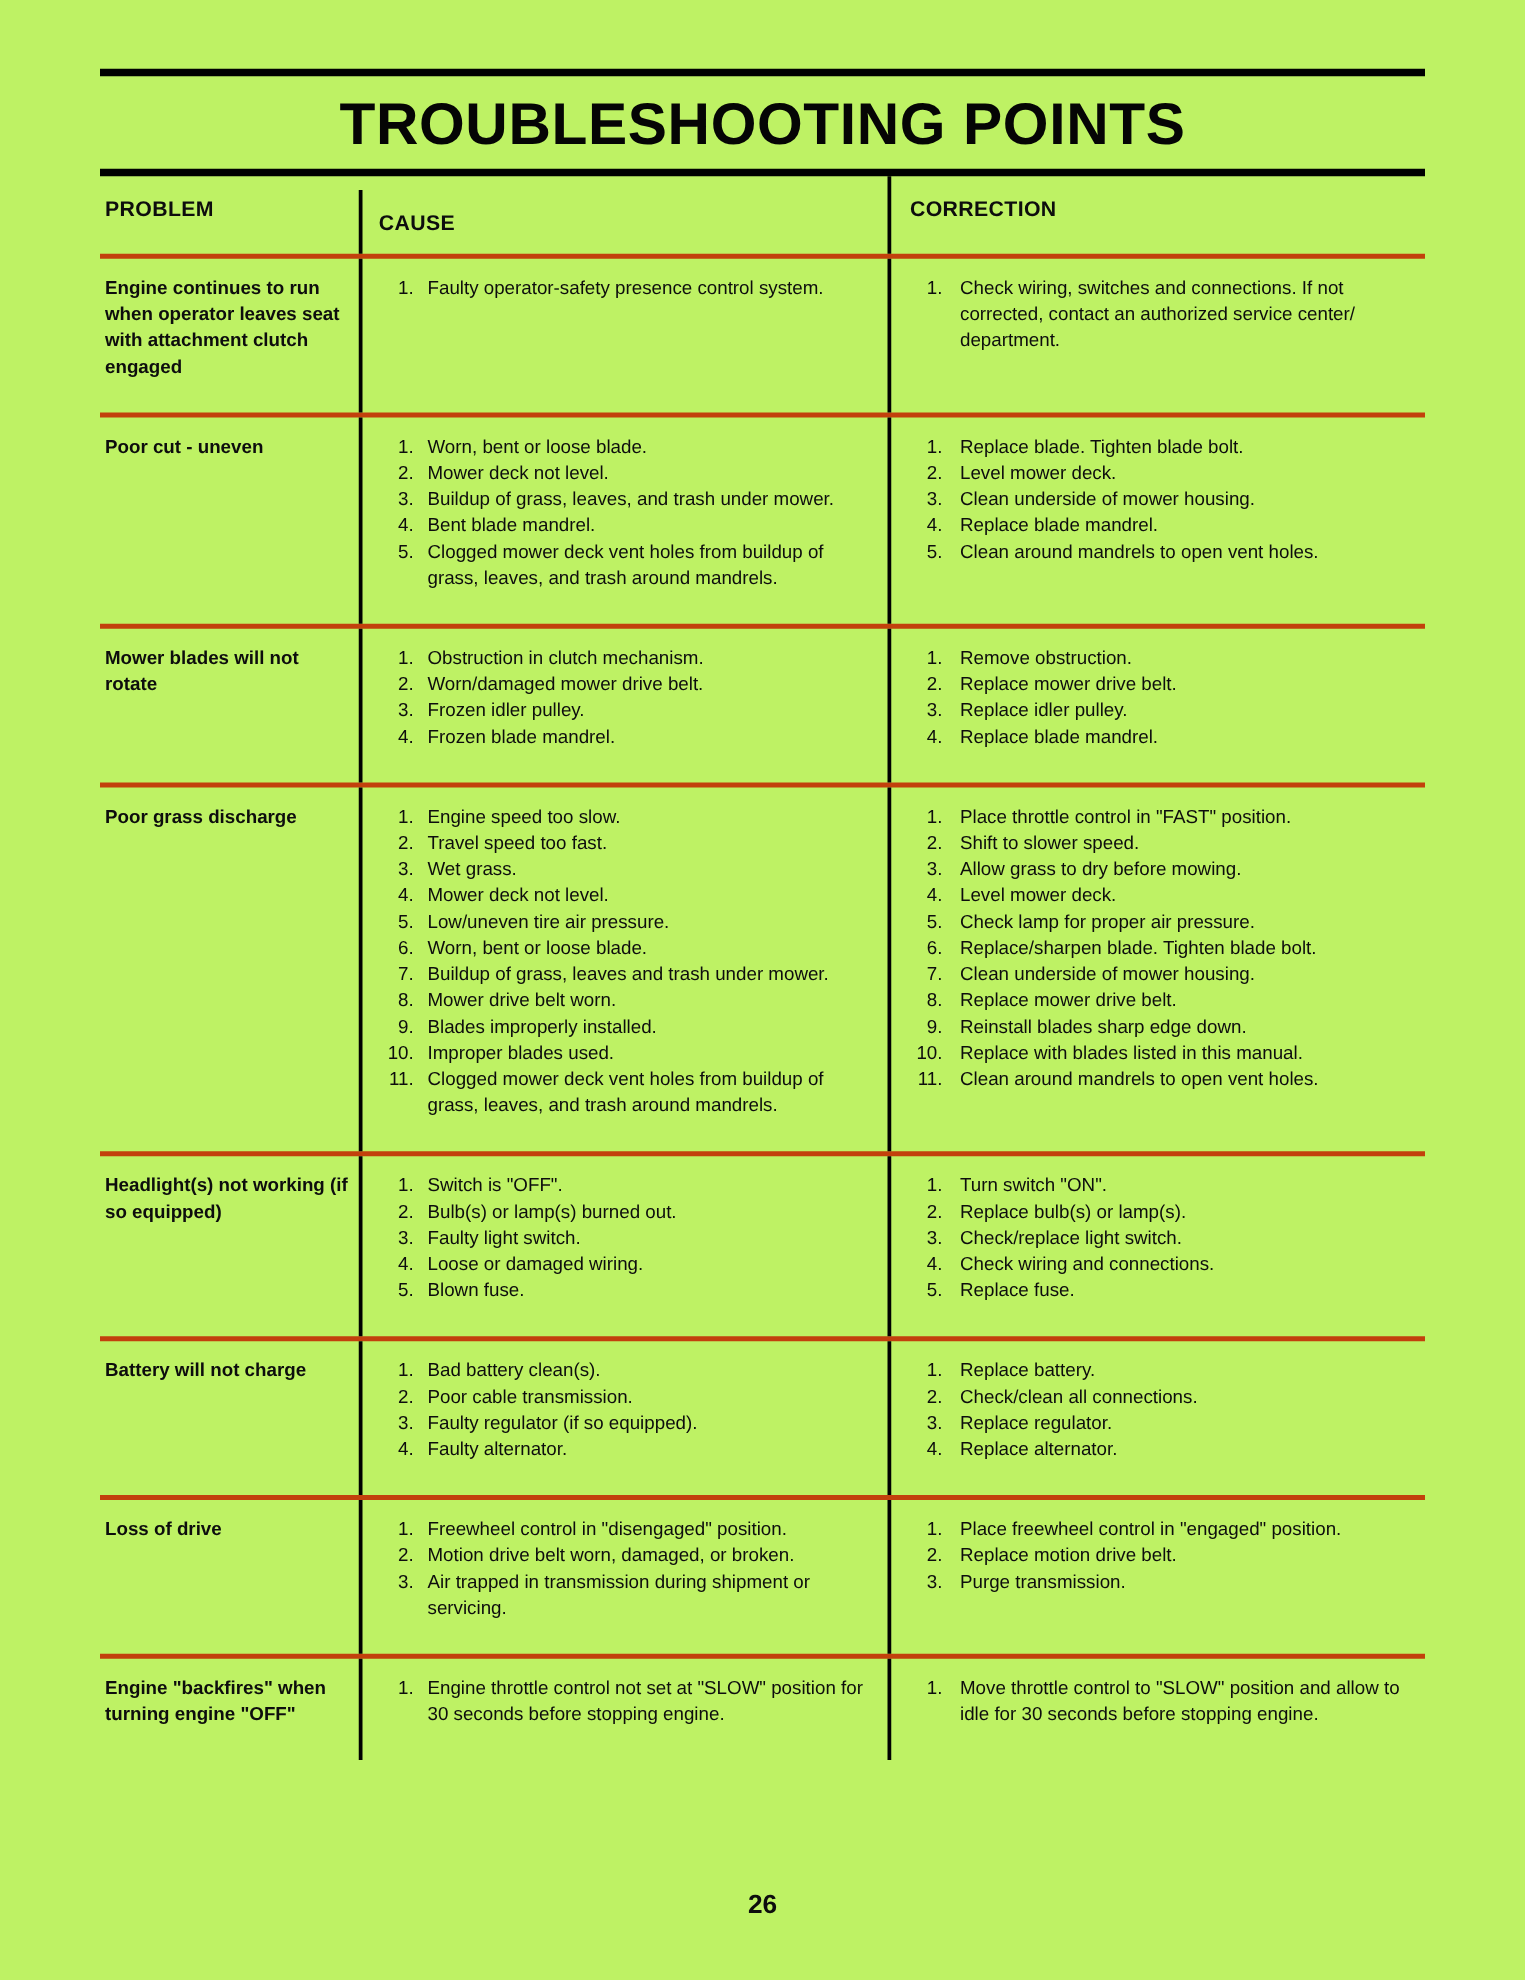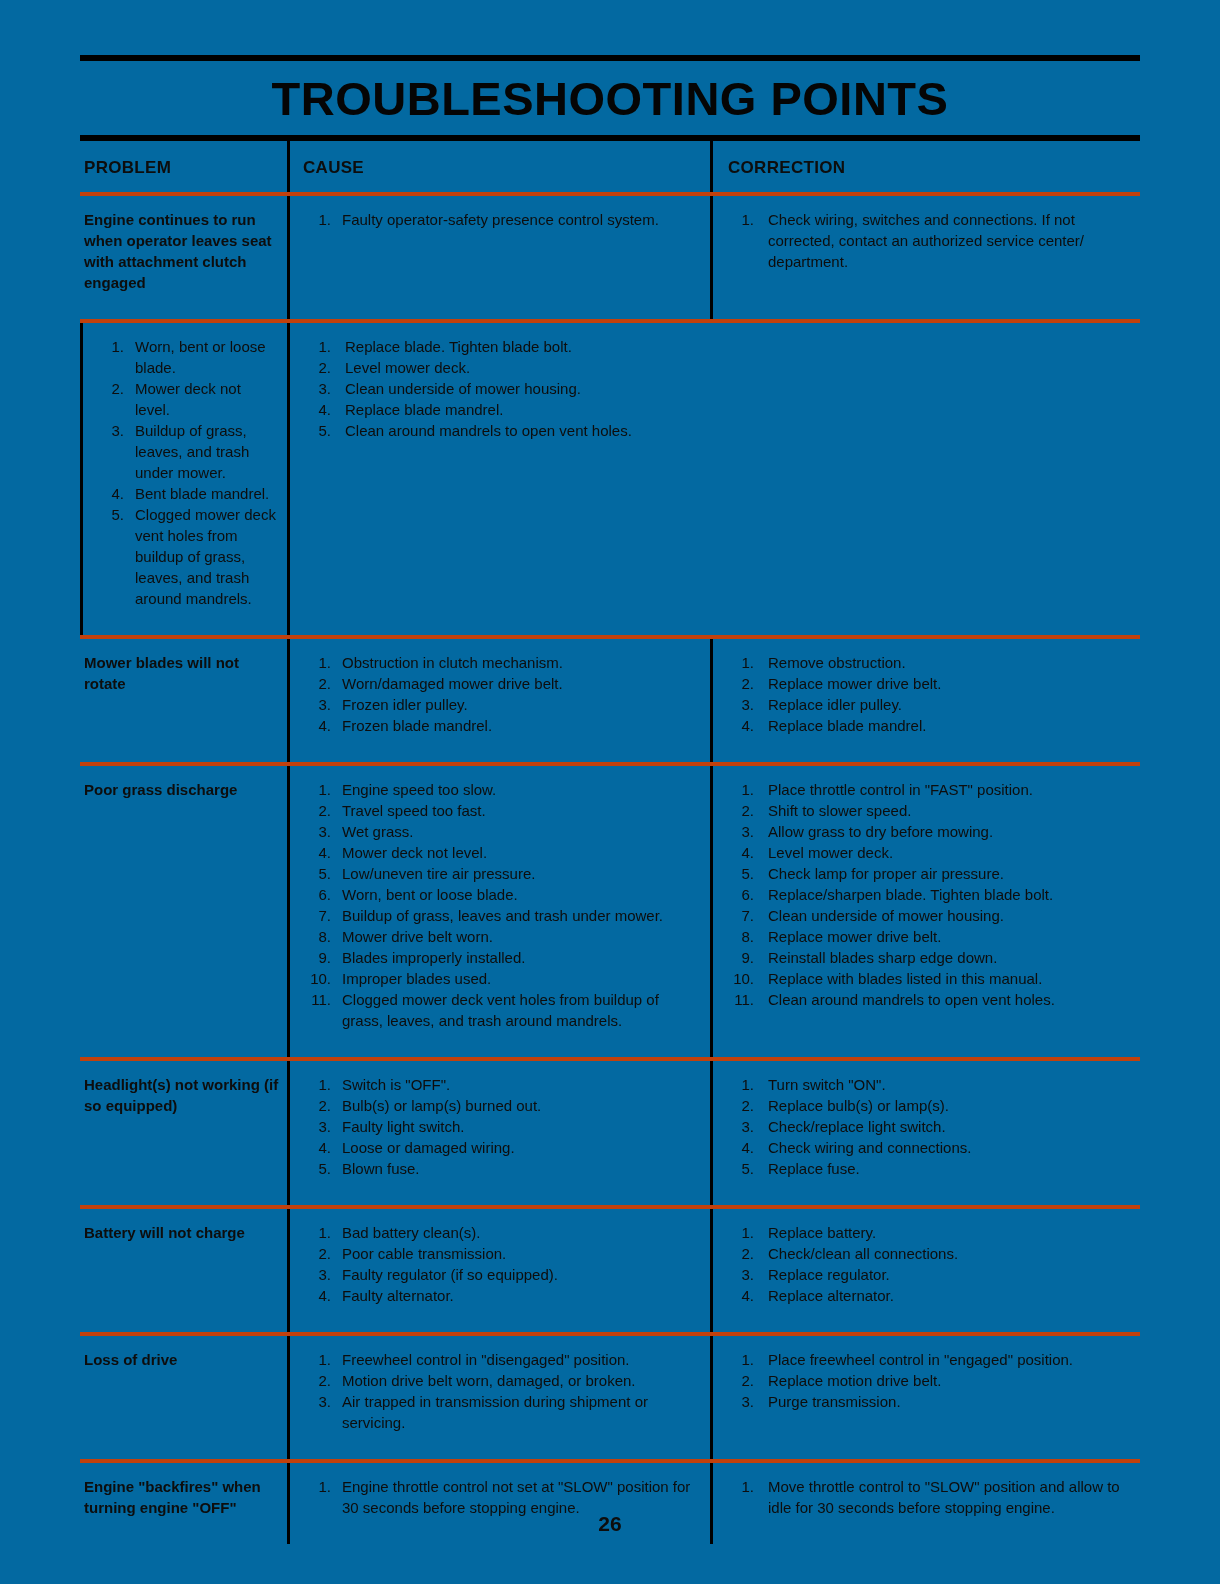--- a/index.html
+++ b/index.html
@@ -4,21 +4,21 @@
 <style>
   * { box-sizing: border-box; margin: 0; padding: 0; }
   html, body { background: #e8e8e8; }
   body { font-family: "Liberation Sans", sans-serif; color: #0d0d0d; }
 
   .page {
     position: relative;
     width: 1220px;
     height: 1584px;
     margin: 0 auto;
-    background: #0369a1;
+    background: #bef264;
   }
 
   .content {
     position: absolute;
     left: 80px;
     top: 0;
     width: 1060px;
   }
 
   .title-rule {
@@ -53,21 +53,21 @@
     border-left: 3px solid #000;
     padding-left: 13px;
   }
 
   .header-row .cell {
     font-size: 17px;
     font-weight: 700;
     padding: 15px 0 12px 4px;
     letter-spacing: 0.3px;
   }
-  .header-row .cause-cell { padding-left: 13px; }
+  .header-row .cause-cell { padding-left: 13px; margin-top: 11px; }
   .header-row .correction-cell { padding-left: 15px; }
 
   .problem-cell {
     font-weight: 700;
     padding-right: 6px;
   }
 
   .num-list {
     display: grid;
     grid-template-columns: 28px 1fr;
@@ -114,20 +114,21 @@
               </div>
     </div>
     <div class="cell correction-cell">
       <div class="num-list">
                 <div class="list-item"><span class="num">1.</span><span class="txt">Check wiring, switches and connections. If not corrected, contact an authorized service center/ department.</span></div>
               </div>
     </div>
   </div>
 
   <div class="t-row">
+    <div class="cell problem-cell">Poor cut - uneven</div>
     <div class="cell cause-cell">
       <div class="num-list">
                 <div class="list-item"><span class="num">1.</span><span class="txt">Worn, bent or loose blade.</span></div>
                 <div class="list-item"><span class="num">2.</span><span class="txt">Mower deck not level.</span></div>
                 <div class="list-item"><span class="num">3.</span><span class="txt">Buildup of grass, leaves, and trash under mower.</span></div>
                 <div class="list-item"><span class="num">4.</span><span class="txt">Bent blade mandrel.</span></div>
                 <div class="list-item"><span class="num">5.</span><span class="txt">Clogged mower deck vent holes from buildup of grass, leaves, and trash around mandrels.</span></div>
               </div>
     </div>
     <div class="cell correction-cell">

